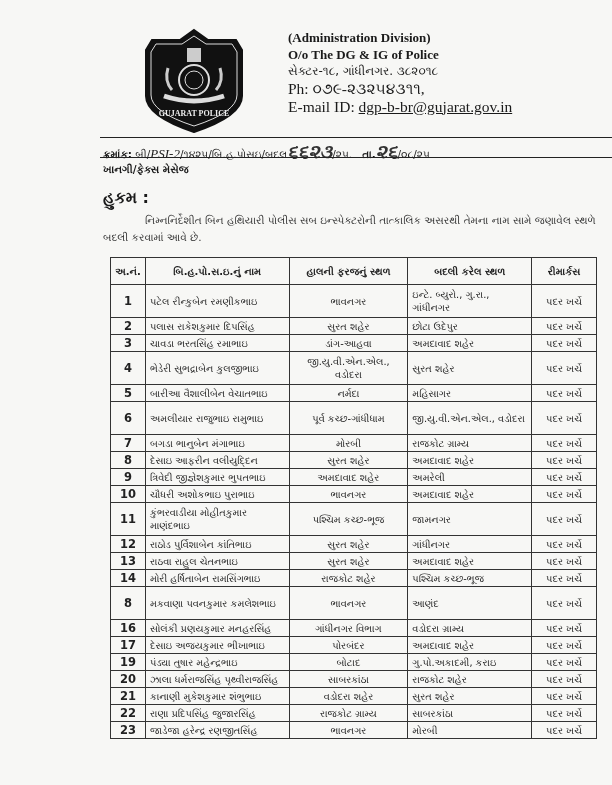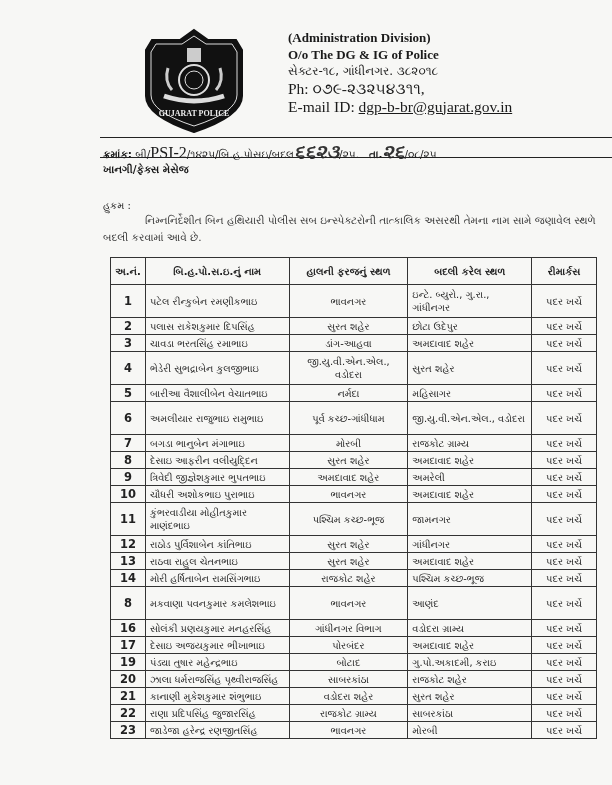--- a/index.html
+++ b/index.html
@@ -20,27 +20,27 @@
   .addr .en { font-family:"Liberation Serif", serif; font-weight:bold; font-size:13px; }
   .addr .gu { font-family:"DejaVu Sans", sans-serif; font-size:12px; }
   .addr .ph, .addr .mail { font-family:"Liberation Serif", serif; font-size:15.5px; line-height:18px; }
   .addr .mail a { color:#1a1a1a; text-decoration:underline; }
   .rule { position:absolute; left:100px; width:512px; height:0; border-top:1.6px solid #222; }
   .refline {
     position:absolute; left:103px; top:140px; width:509px;
     font-size:10.5px; white-space:nowrap;
   }
   .refline b { font-weight:bold; }
-  .refline .serif { font-family:"Liberation Serif", serif; font-size:16px; }
+  .refline .serif { font-family:"Liberation Serif", serif; font-size:13px;font-style:italic; }
   .refline .hand { font-family:"DejaVu Serif", serif; font-style:italic; font-weight:bold; font-size:19px; color:#333; }
   .subject {
     position:absolute; left:103px; top:163px; font-size:10.5px; font-weight:bold;text-align:center;
   }
   .order-label {
-    position:absolute; left:103px; top:200px; font-size:10px; font-weight:normal;
+    position:absolute; left:103px; top:188px; font-size:16px; font-weight:bold;
   }
   .para {
     position:absolute; left:103px; top:212px; width:505px;
     font-size:10.5px; line-height:17px; color:#333;
   }
   .para .indent { display:inline-block; width:42px; }
   table.transfer {
     position:absolute; left:110px; top:257px; width:487px;
     border-collapse:collapse; font-size:9.8px; color:#222;
   }

